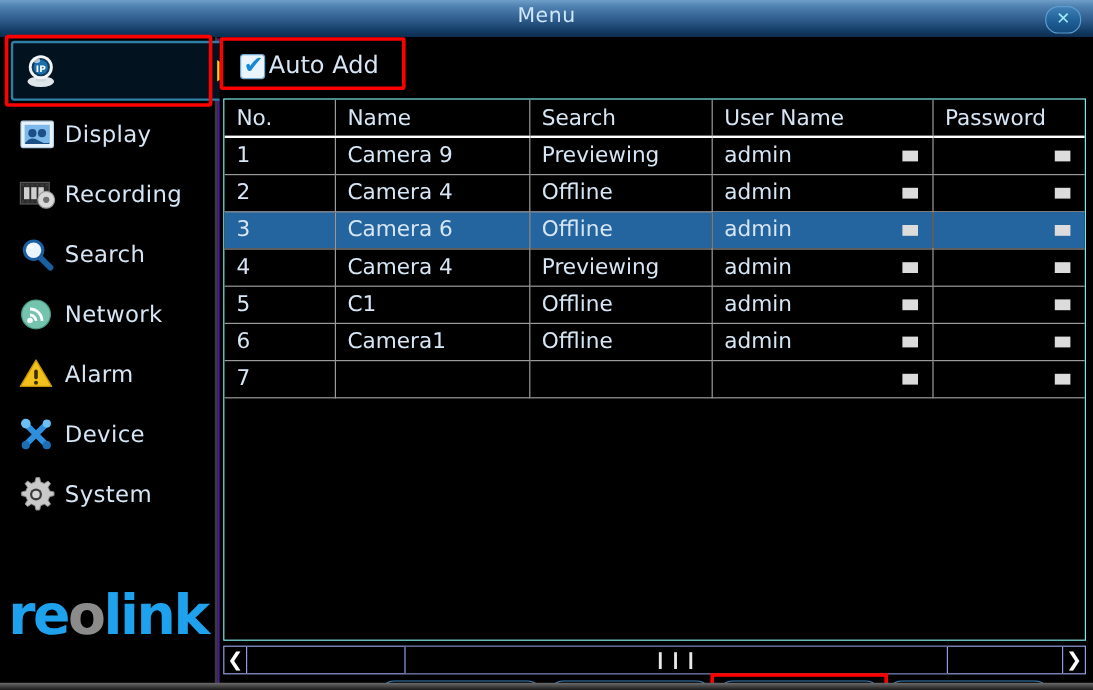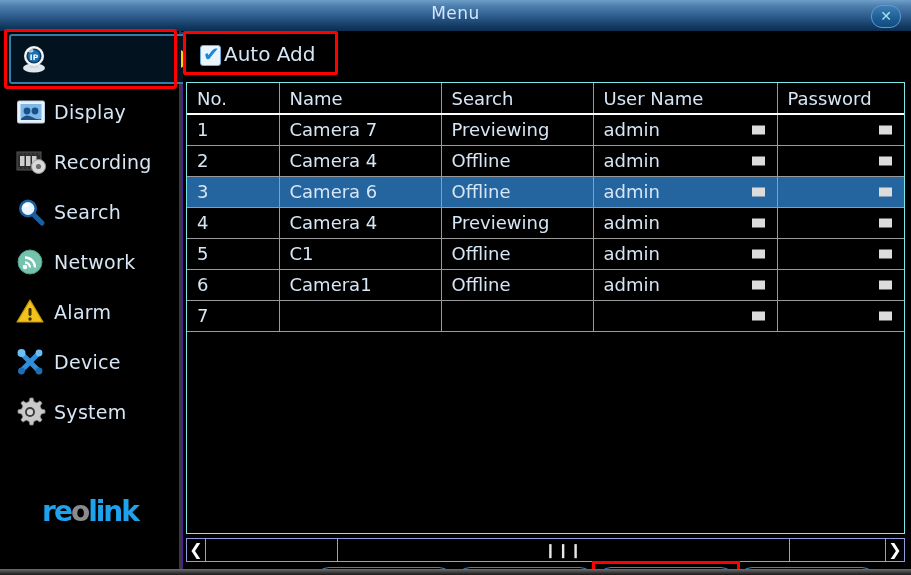--- a/index.html
+++ b/index.html
@@ -59,21 +59,21 @@
     width:0;height:0;border-left:13px solid #ffd400;
     border-top:9px solid transparent;border-bottom:9px solid transparent;
   }
 
   
   #logo{
     position:absolute;left:4px;top:458px;width:172px;height:46px;
     display:flex;align-items:center;justify-content:center;
   }
   #logo .logotxt{
-    font-size:28px;font-weight:bold;color:#1ea2ee;letter-spacing:-2px;
+    font-size:46px;font-weight:bold;color:#1ea2ee;letter-spacing:-2px;
     font-family:"DejaVu Sans",sans-serif;line-height:40px;
   }
   #logo .gray{color:#8b8b8b;}
 
   
   #main{
     position:absolute;left:183px;top:31px;width:728px;height:544px;background:#000;
   }
 
   
@@ -337,21 +337,21 @@
             <th class="cno">No.</th>
             <th>Name</th>
             <th>Search</th>
             <th>User Name</th>
             <th>Password</th>
           </tr>
         </thead>
         <tbody>
           <tr>
             <td class="cno">1</td>
-            <td>Camera 7</td>
+            <td>Camera 9</td>
             <td>Previewing</td>
             <td class="has-dots"><span>admin</span><span class="dots"></span></td>
             <td class="has-dots"><span></span><span class="dots"></span></td>
           </tr>
           <tr>
             <td class="cno">2</td>
             <td>Camera 4</td>
             <td>Offline</td>
             <td class="has-dots"><span>admin</span><span class="dots"></span></td>
             <td class="has-dots"><span></span><span class="dots"></span></td>

